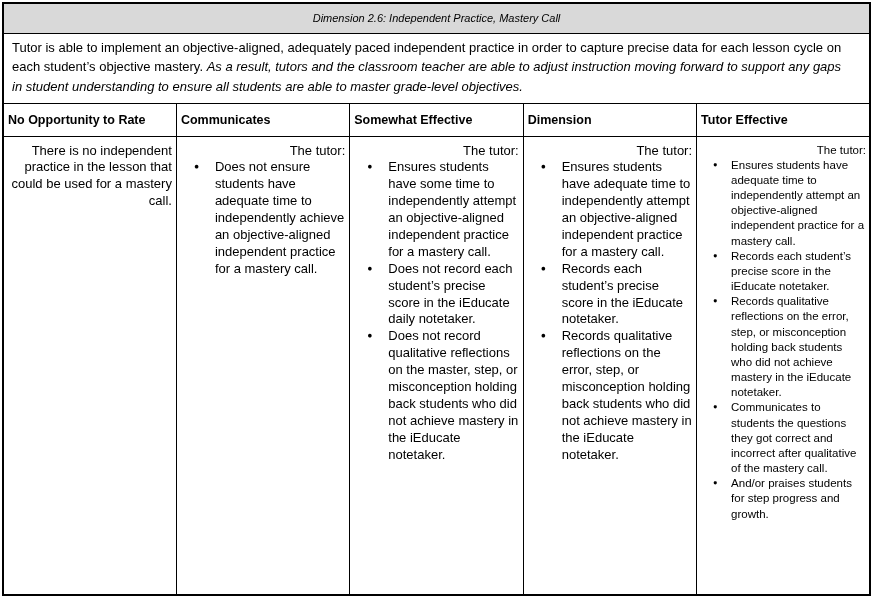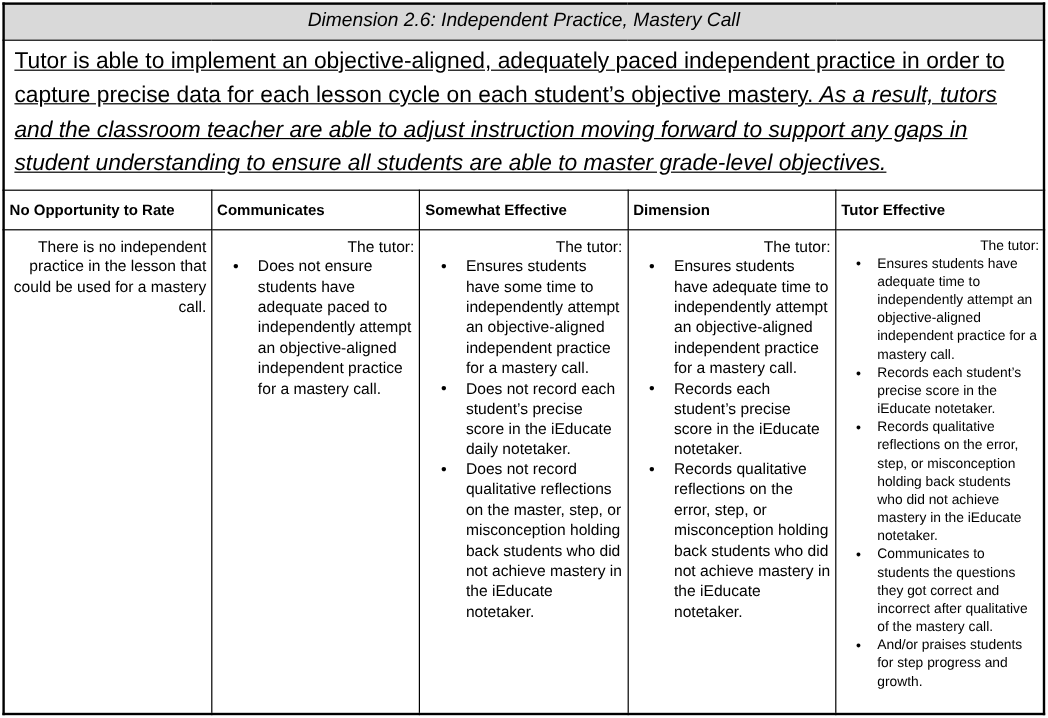--- a/index.html
+++ b/index.html
@@ -8,24 +8,24 @@
     font-family:"Liberation Sans",sans-serif;overflow:hidden;
   }
   .page{position:relative;width:873px;height:598px;box-sizing:border-box;padding:2px;}
   table.rubric{
     border-collapse:collapse;table-layout:fixed;
     width:869px;height:594px;border:2px solid #000;
   }
   td,th{border:1px solid #000;box-sizing:border-box;vertical-align:top;}
   .title-cell{
     height:30px;text-align:center;vertical-align:middle;
-    font-size:16px;font-style:italic;padding:2px 4px;
+    font-size:11px;font-style:italic;padding:2px 4px;
   }
   .desc-cell{
-    height:70px;font-size:19px;line-height:1.5;padding:4px 21px 6px 8px;text-decoration:underline;
+    height:70px;font-size:13px;line-height:1.5;padding:4px 21px 6px 8px;
   }
   .desc-cell .it{font-style:italic;}
   th.col-header{
     height:33px;text-align:left;vertical-align:middle;
     font-size:12.5px;font-weight:bold;padding:2px 4px;
   }
   .body-row td{
     font-size:13px;line-height:1.3;padding:6px 4px 6px 7px;
   }
   .body-row td.small{font-size:11.5px;line-height:1.32;padding-right:3px;}
@@ -59,21 +59,21 @@
       <th class="col-header">Dimension</th>
       <th class="col-header">Tutor Effective</th>
     </tr>
     <tr class="body-row">
       <td>
         <p class="cell-intro">There is no independent practice in the lesson that could be used for a mastery call.</p>
       </td>
       <td>
         <p class="cell-intro">The tutor:</p>
         <ul class="bullets">
-          <li>Does not ensure students have adequate paced to independently attempt an objective-aligned independent practice for a mastery call.</li>
+          <li>Does not ensure students have adequate time to independently achieve an objective-aligned independent practice for a mastery call.</li>
         </ul>
       </td>
       <td>
         <p class="cell-intro">The tutor:</p>
         <ul class="bullets">
           <li>Ensures students have some time to independently attempt an objective-aligned independent practice for a mastery call.</li>
           <li>Does not record each student’s precise score in the iEducate daily notetaker.</li>
           <li>Does not record qualitative reflections on the master, step, or misconception holding back students who did not achieve mastery in the iEducate notetaker.</li>
         </ul>
       </td>

